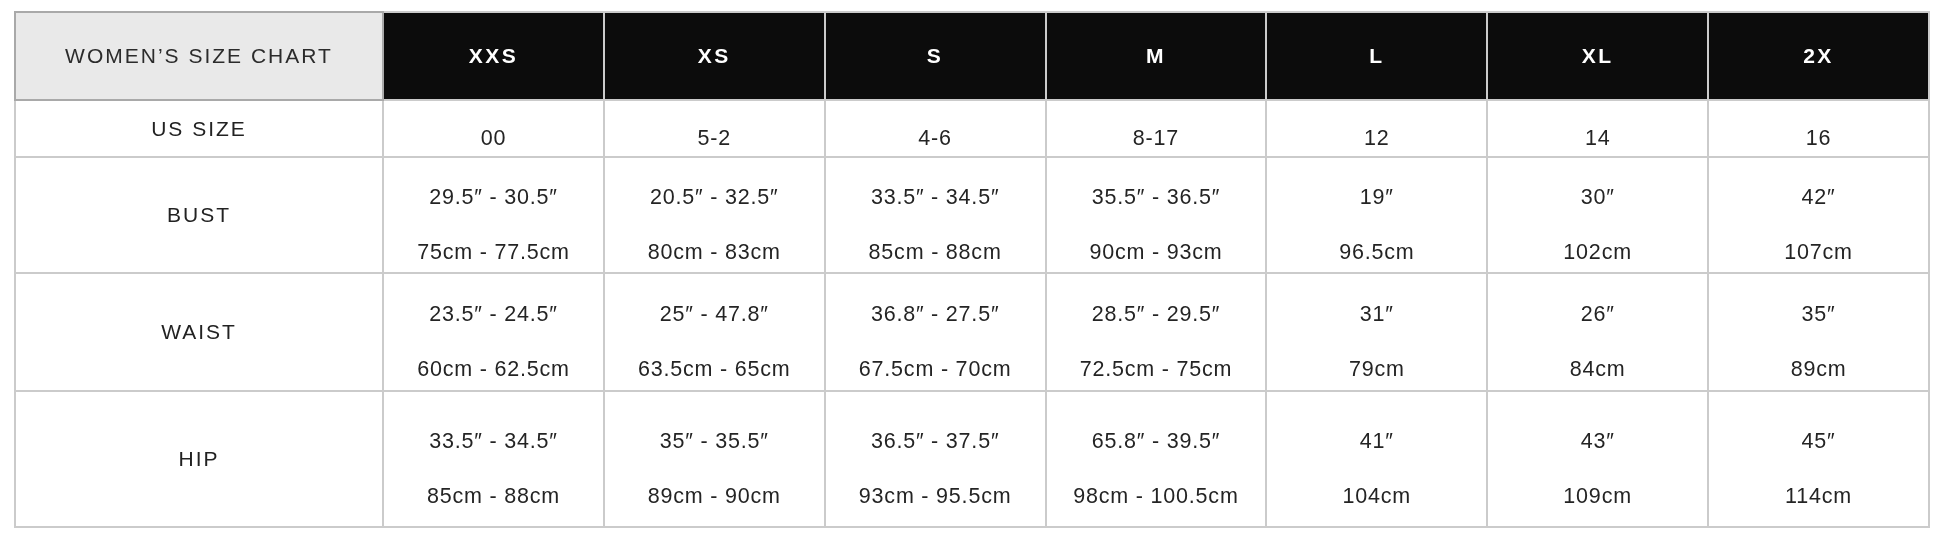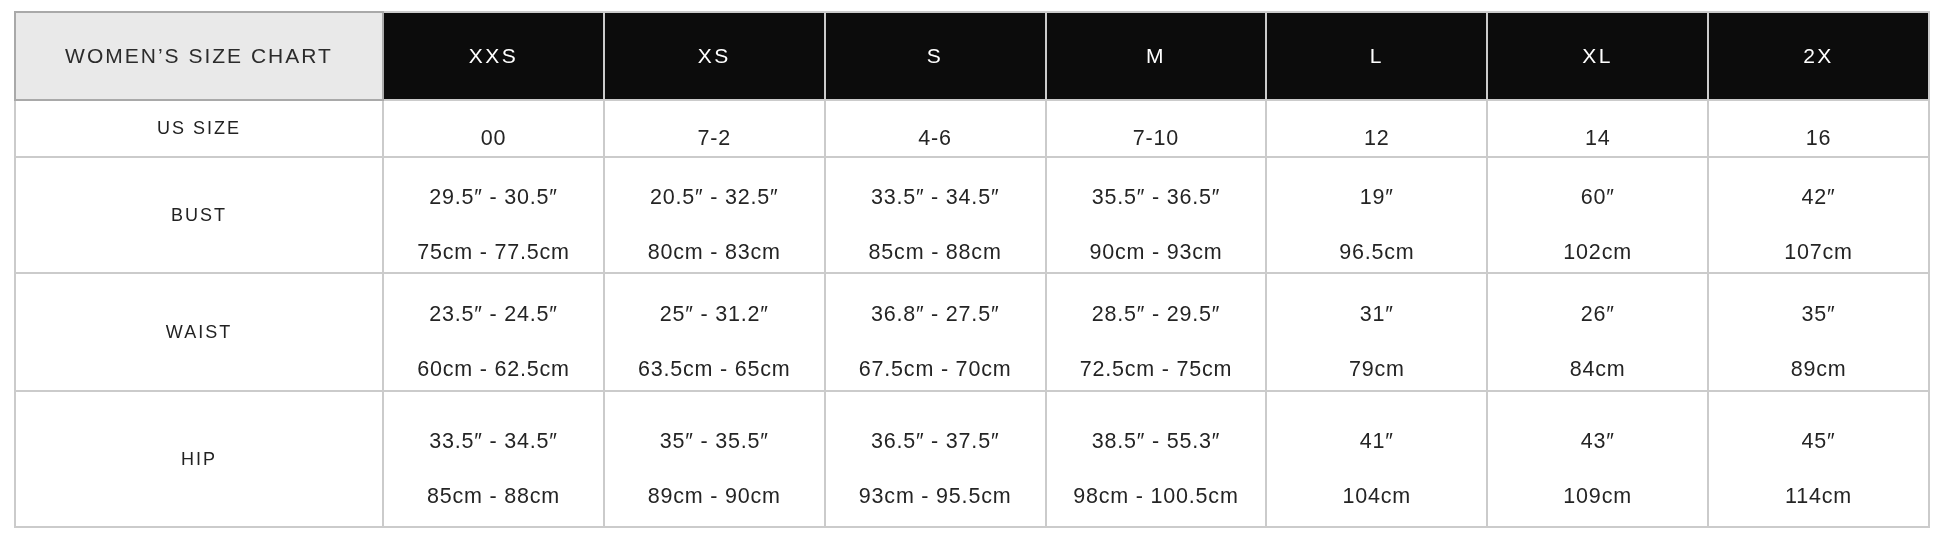--- a/index.html
+++ b/index.html
@@ -36,33 +36,33 @@
     text-align: center;
     vertical-align: middle;
     padding: 0;
     font-weight: 400;
   }
   th.size-header {
     background: var(--header-bg, #0c0c0c);
     color: var(--header-text, #ffffff);
     height: 86px;
     font-size: 21px;
-    font-weight: 400;
+    font-weight: 700;
     letter-spacing: 2.5px;
   }
   th.corner {
     background: var(--corner-bg, #e9e9e9);
     border-color: #a9a9a9;
     color: #2b2b2b;
     font-size: 21px;
     font-weight: 400;
     letter-spacing: 2px;
   }
   td.row-label {
-    font-size: 18px;
+    font-size: 21px;
     letter-spacing: 2px;
     border-radius: 23px;
   }
   tr.row-us td { height: 46px; }
   tr.row-bust td { height: 114px; }
   tr.row-waist td { height: 116px; }
   tr.row-hip td { height: 134px; }
   td.value-cell { font-size: 21px; }
   .line {
     line-height: 35px;
@@ -91,27 +91,27 @@
             <th class="size-header">L</th>
             <th class="size-header">XL</th>
             <th class="size-header">2X</th>
           </tr>
           <tr class="row-us">
             <td class="row-label">US SIZE</td>
             <td class="value-cell">
               <div class="line">00</div>
             </td>
             <td class="value-cell">
-              <div class="line">7-2</div>
+              <div class="line">5-2</div>
             </td>
             <td class="value-cell">
               <div class="line">4-6</div>
             </td>
             <td class="value-cell">
-              <div class="line">7-10</div>
+              <div class="line">8-17</div>
             </td>
             <td class="value-cell">
               <div class="line">12</div>
             </td>
             <td class="value-cell">
               <div class="line">14</div>
             </td>
             <td class="value-cell">
               <div class="line">16</div>
             </td>
@@ -132,36 +132,36 @@
             </td>
             <td class="value-cell">
               <div class="line">35.5″ - 36.5″</div>
               <div class="line">90cm - 93cm</div>
             </td>
             <td class="value-cell">
               <div class="line">19″</div>
               <div class="line">96.5cm</div>
             </td>
             <td class="value-cell">
-              <div class="line">60″</div>
+              <div class="line">30″</div>
               <div class="line">102cm</div>
             </td>
             <td class="value-cell">
               <div class="line">42″</div>
               <div class="line">107cm</div>
             </td>
           </tr>
           <tr class="row-waist">
             <td class="row-label">WAIST</td>
             <td class="value-cell">
               <div class="line">23.5″ - 24.5″</div>
               <div class="line">60cm - 62.5cm</div>
             </td>
             <td class="value-cell">
-              <div class="line">25″ - 31.2″</div>
+              <div class="line">25″ - 47.8″</div>
               <div class="line">63.5cm - 65cm</div>
             </td>
             <td class="value-cell">
               <div class="line">36.8″ - 27.5″</div>
               <div class="line">67.5cm - 70cm</div>
             </td>
             <td class="value-cell">
               <div class="line">28.5″ - 29.5″</div>
               <div class="line">72.5cm - 75cm</div>
             </td>
@@ -186,21 +186,21 @@
             </td>
             <td class="value-cell">
               <div class="line">35″ - 35.5″</div>
               <div class="line">89cm - 90cm</div>
             </td>
             <td class="value-cell">
               <div class="line">36.5″ - 37.5″</div>
               <div class="line">93cm - 95.5cm</div>
             </td>
             <td class="value-cell">
-              <div class="line">38.5″ - 55.3″</div>
+              <div class="line">65.8″ - 39.5″</div>
               <div class="line">98cm - 100.5cm</div>
             </td>
             <td class="value-cell">
               <div class="line">41″</div>
               <div class="line">104cm</div>
             </td>
             <td class="value-cell">
               <div class="line">43″</div>
               <div class="line">109cm</div>
             </td>

